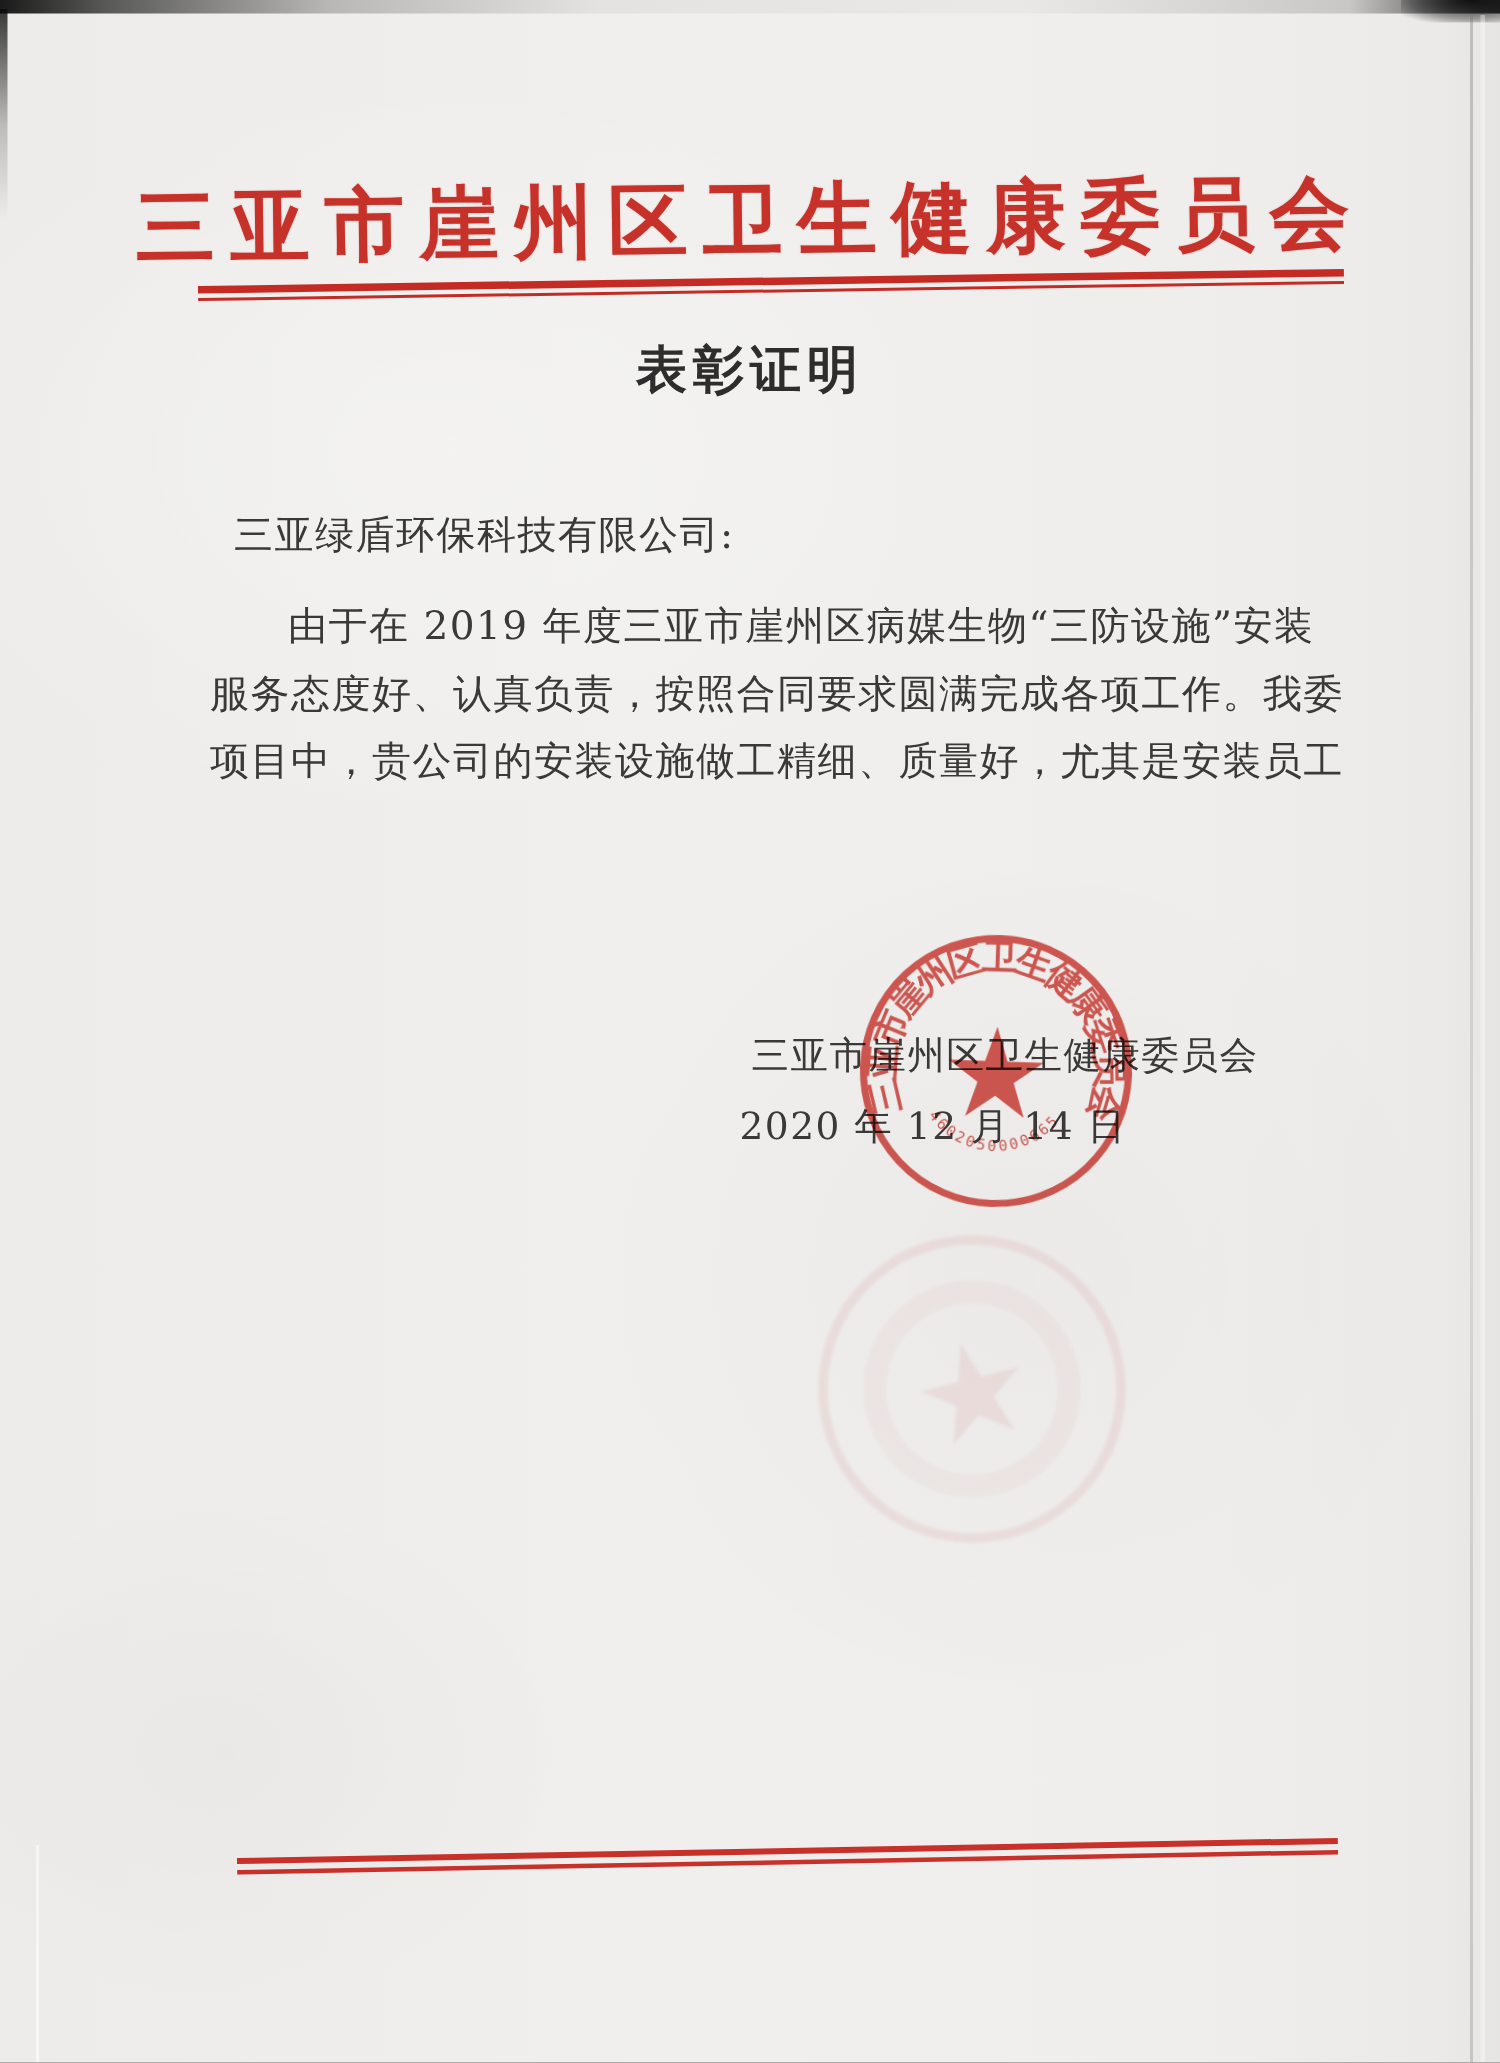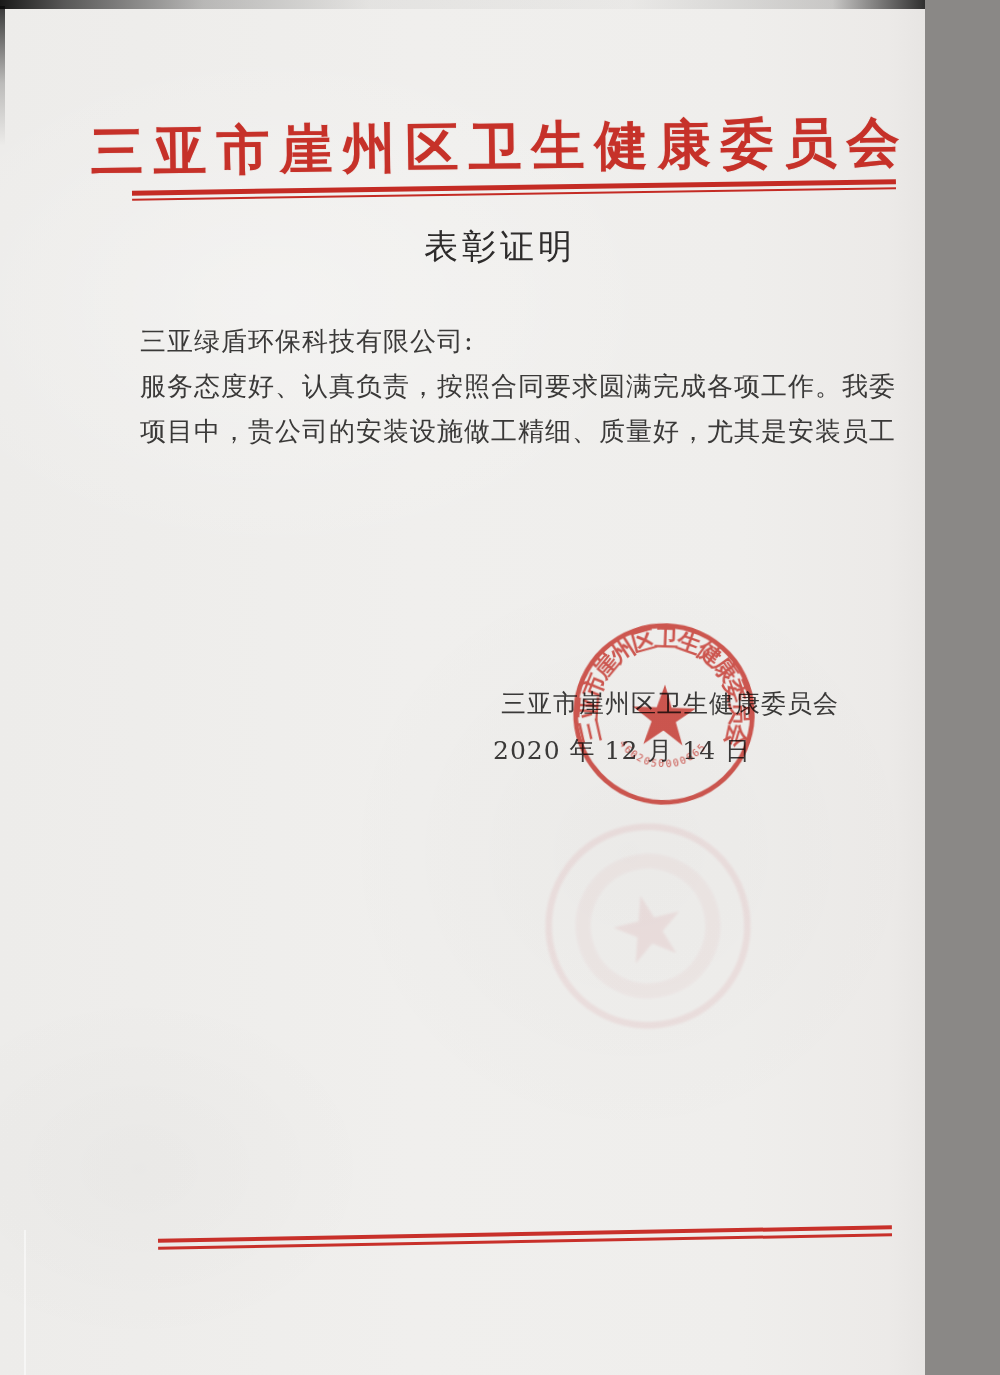--- a/index.html
+++ b/index.html
@@ -1,17 +1,17 @@
 <!DOCTYPE html>
 <html><head>
 <meta charset="utf-8">
 <style>
   html,body{margin:0;padding:0;background:#8a8886;}
   .page{
-    position:relative;width:925px;height:1375px;overflow:hidden;
+    position:relative;width:1000px;height:1375px;overflow:hidden;
     font-family:"DejaVu Serif","Liberation Serif",serif;
     background:
       radial-gradient(ellipse 600px 400px at 30% 22%, rgba(255,255,255,0.28), transparent 65%),
       radial-gradient(ellipse 500px 500px at 68% 62%, rgba(0,0,0,0.018), transparent 60%),
       radial-gradient(ellipse 400px 300px at 15% 85%, rgba(0,0,0,0.02), transparent 60%),
       linear-gradient(90deg,#edecea 0%,#f0efed 45%,#efeeec 80%,#eceae8 96%,#e7e5e3 100%);
   }
   
   .edge-top{position:absolute;left:0;top:0;width:100%;height:9px;
     background:linear-gradient(90deg,rgba(8,8,8,.92) 0%,rgba(25,25,25,.7) 7%,rgba(70,70,70,.32) 22%,rgba(140,140,140,.12) 40%,rgba(160,160,160,.08) 68%,rgba(90,90,90,.25) 90%,rgba(15,15,15,.85) 100%);}
@@ -25,25 +25,25 @@
   .crease-bottom-left{position:absolute;left:24px;top:1230px;width:2px;height:145px;background:rgba(255,255,255,.5);}
   
   .issuer{position:absolute;left:0;top:112px;width:1000px;text-align:center;
     color:#c63129;font-size:53px;font-weight:bold;letter-spacing:10px;white-space:nowrap;
     transform:rotate(-0.7deg);text-shadow:0 0 1px rgba(198,49,41,.45);}
   .rules{position:absolute;left:132px;top:185px;width:764px;transform:rotate(-0.85deg);}
   .rules .thick{height:5px;background:#c42b24;}
   .rules .gap{height:3px;}
   .rules .thin{height:2px;background:#c42b24;}
   .doc-title{position:absolute;left:0;top:224px;width:1000px;text-align:center;
-    color:#2e2c2c;font-size:34px;font-weight:normal;letter-spacing:4px;}
+    color:#2e2c2c;font-size:34px;font-weight:bold;letter-spacing:4px;}
   
   .body-block{position:absolute;left:140px;top:319px;width:728px;
     color:#3a3938;font-size:26px;line-height:45px;letter-spacing:1px;}
-  .salutation{margin:0;}
+  .salutation{margin:16px;}
   .para-line{margin:0;white-space:nowrap;}
   .para-line.indent{padding-left:52px;}
   
   .signature{position:absolute;left:500px;top:687px;width:340px;text-align:center;
     color:#3a3938;font-size:25px;letter-spacing:1px;white-space:nowrap;}
   .dateline{position:absolute;left:482px;top:734px;width:280px;text-align:center;
     color:#3a3938;font-size:25px;letter-spacing:1px;white-space:nowrap;}
   
   .seal{position:absolute;left:570px;top:620px;width:188px;height:188px;
     mix-blend-mode:multiply;opacity:.88;transform:rotate(2deg);filter:blur(.3px);}
@@ -74,20 +74,21 @@
   <div class="rules">
     <div class="thick"></div>
     <div class="gap"></div>
     <div class="thin"></div>
   </div>
 
   <div class="doc-title">表彰证明</div>
 
   <div class="body-block">
     <p class="salutation">三亚绿盾环保科技有限公司:</p>
+    <p class="para-line indent">由于在 2019 年度三亚市崖州区病媒生物“三防设施”安装</p>
     <p class="para-line">服务态度好、认真负责，按照合同要求圆满完成各项工作。我委</p>
     <p class="para-line">项目中，贵公司的安装设施做工精细、质量好，尤其是安装员工</p>
   </div>
 
   <div class="signature">三亚市崖州区卫生健康委员会</div>
   <div class="dateline">2020 年 12 月 14 日</div>
 
   <div class="seal">
     <svg viewBox="0 0 200 200">
       <circle cx="100" cy="100" r="94" fill="none" stroke="#d6453d" stroke-width="5"></circle>

